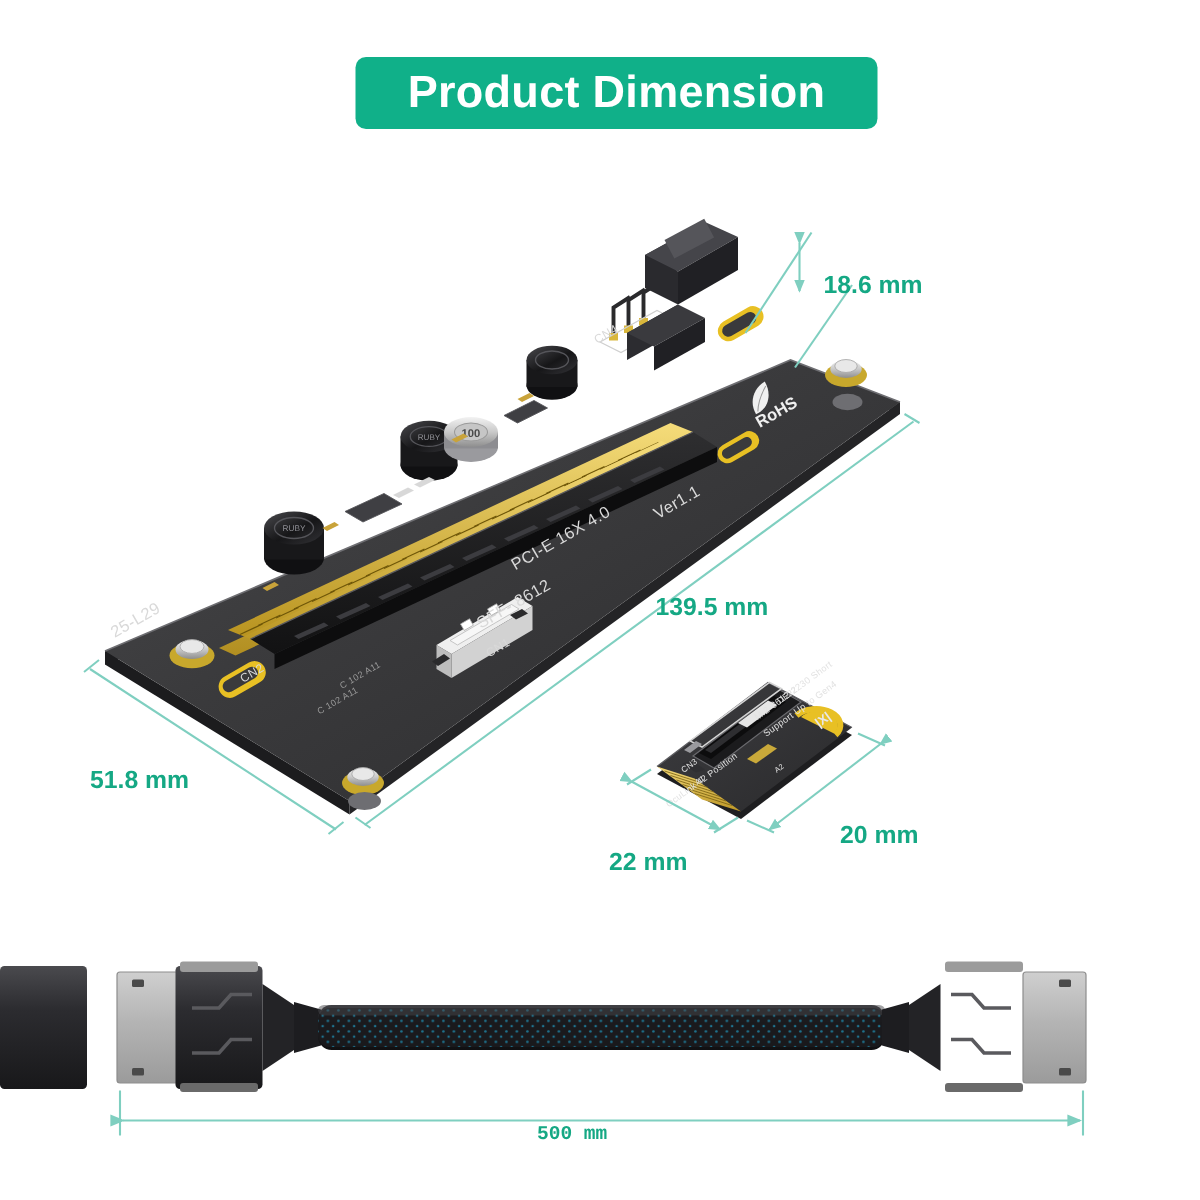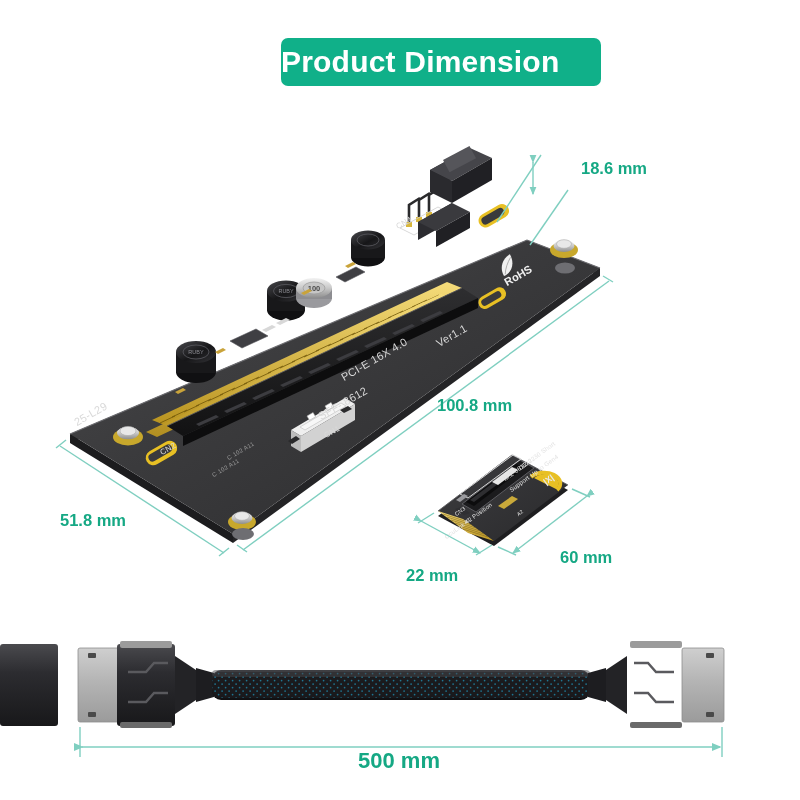--- a/index.html
+++ b/index.html
@@ -14,42 +14,42 @@
   #page {
     position: relative;
     width: 800px; height: 800px;
     background: #ffffff;
   }
 
   
   #title-banner {
     position: absolute;
     left: 237px; top: 38px;
-    width: 320px; height: 48px;
+    width: 348px; height: 48px;
     background: #10b089;
     border-radius: 7px;
-    display: flex; align-items: center;  margin-left: 44px;
+    display: flex; align-items: center; justify-content: center;
   }
   #title-text {
     color: #ffffff;
     font-size: 30px;
     font-weight: bold;
     letter-spacing: 0.2px;
     white-space: nowrap;
   }
 
   
   .dim-label {
     position: absolute;
     color: #15a884;
     font-size: 16.5px;
     font-weight: bold;
     white-space: nowrap;
   }
-  .dim-label.big { font-size: 22px; }
+  .dim-label.big { font-size: 13px; font-family: Liberation Mono, monospace; }
 
   
   #dim-svg, #board-svg, #m2-svg, #cable-svg {
     position: absolute; left: 0; top: 0;
     width: 800px; height: 800px;
     overflow: visible;
     pointer-events: none;
   }
 
   
@@ -471,20 +471,20 @@
       <line x1="572" y1="489" x2="590" y2="497"></line>
       <line x1="498" y1="547" x2="516" y2="555"></line>
       <line x1="587" y1="496" x2="513" y2="553" marker-start="url(#arwS)" marker-end="url(#arwS)"></line>
 
       <line x1="80" y1="727" x2="80" y2="757"></line>
       <line x1="722" y1="727" x2="722" y2="757"></line>
       <line x1="82" y1="747" x2="720" y2="747" marker-start="url(#arw)" marker-end="url(#arw)"></line>
     </g>
   </svg>
 
-  <div class="dim-label" style="left:549px; top:159px;margin-left:32px;">18.6 mm</div>
-  <div class="dim-label" style="left:437px; top:396px;">100.8 mm</div>
+  <div class="dim-label" style="left:549px; top:181px;">18.6 mm</div>
+  <div class="dim-label" style="left:437px; top:396px;">139.5 mm</div>
   <div class="dim-label" style="left:60px; top:511px;">51.8 mm</div>
   <div class="dim-label" style="left:406px; top:566px;text-align:center;">22 mm</div>
-  <div class="dim-label" style="left:560px; top:548px;">60 mm</div>
+  <div class="dim-label" style="left:560px; top:548px;">20 mm</div>
   <div class="dim-label big" style="left:358px; top:748px;">500 mm</div>
 
 </div>
 
 </body></html>

